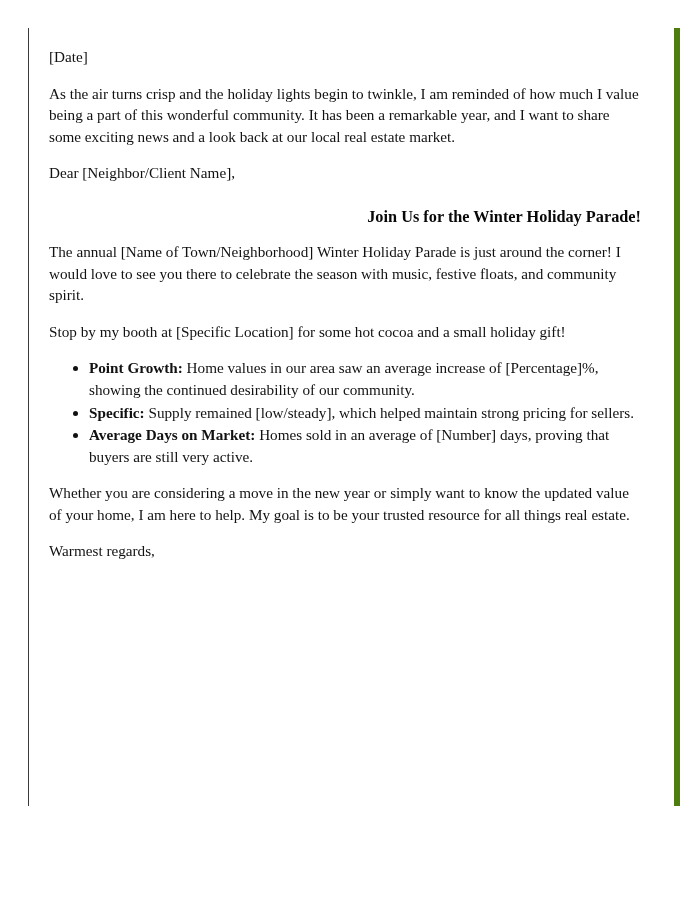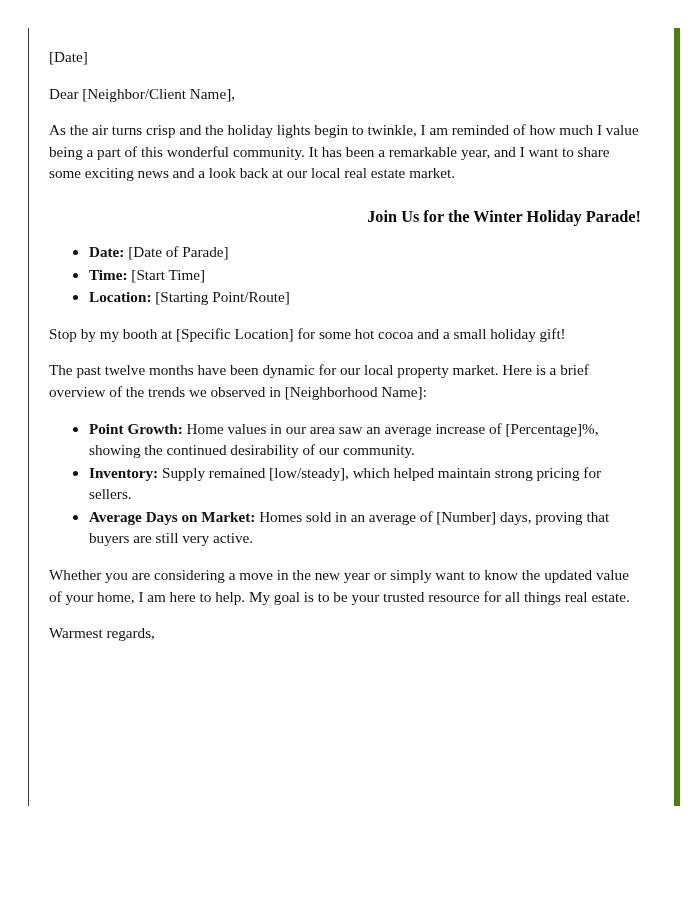--- a/index.html
+++ b/index.html
@@ -73,41 +73,36 @@
 </style>
 </head>
 <body>
 
 <div class="page">
   <div class="sheet">
     <div class="content">
 
       <p>[Date]</p>
 
+      <p>As the air turns crisp and the holiday lights begin to twinkle, I am reminded of how much I value being a part of this wonderful community. It has been a remarkable year, and I want to share some exciting news and a look back at our local real estate market.</p>
+
       <p>Dear [Neighbor/Client Name],</p>
-
-      <p>As the air turns crisp and the holiday lights begin to twinkle, I am reminded of how much I value being a part of this wonderful community. It has been a remarkable year, and I want to share some exciting news and a look back at our local real estate market.</p>
 
       <h2>Join Us for the Winter Holiday Parade!</h2>
 
+      <p>The annual [Name of Town/Neighborhood] Winter Holiday Parade is just around the corner! I would love to see you there to celebrate the season with music, festive floats, and community spirit.</p>
 
-      <ul>
-        <li><span class="lbl">Date:</span><span> [Date of Parade]</span></li>
-        <li><span class="lbl">Time:</span><span> [Start Time]</span></li>
-        <li><span class="lbl">Location:</span><span> [Starting Point/Route]</span></li>
-      </ul>
 
       <p>Stop by my booth at [Specific Location] for some hot cocoa and a small holiday gift!</p>
 
 
-      <p>The past twelve months have been dynamic for our local property market. Here is a brief overview of the trends we observed in [Neighborhood Name]:</p>
 
       <ul>
         <li><span class="lbl">Point Growth:</span><span> Home values in our area saw an average increase of [Percentage]%, showing the continued desirability of our community.</span></li>
-        <li><span class="lbl">Inventory:</span><span> Supply remained [low/steady], which helped maintain strong pricing for sellers.</span></li>
+        <li><span class="lbl">Specific:</span><span> Supply remained [low/steady], which helped maintain strong pricing for sellers.</span></li>
         <li><span class="lbl">Average Days on Market:</span><span> Homes sold in an average of [Number] days, proving that buyers are still very active.</span></li>
       </ul>
 
       <p>Whether you are considering a move in the new year or simply want to know the updated value of your home, I am here to help. My goal is to be your trusted resource for all things real estate.</p>
 
 
       <div class="sig-block">
         <p style="margin-bottom:16px;">Warmest regards,</p>
 
       </div>

